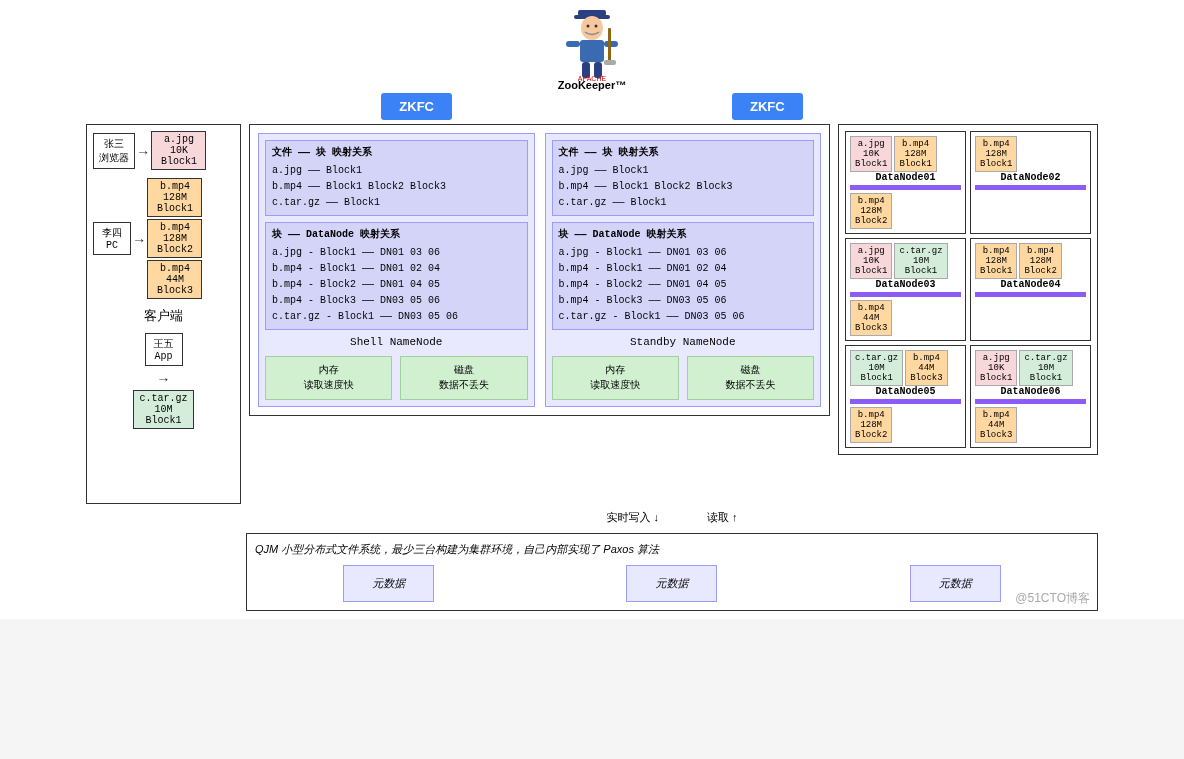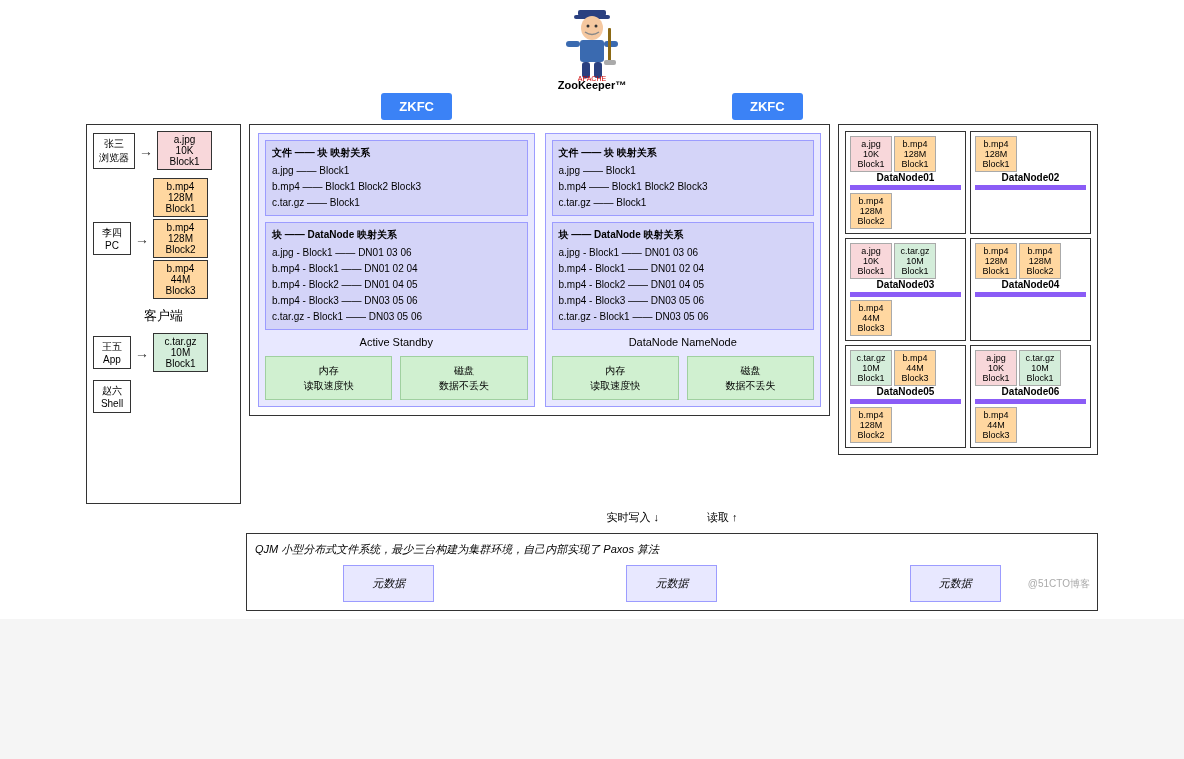--- a/index.html
+++ b/index.html
@@ -37,20 +37,21 @@
       font-size: 13px;
       padding: 6px 18px;
       border-radius: 3px;
     }
 
     .row-main {
       display: flex;
       gap: 8px;
       margin-bottom: 6px;
       align-items: flex-start;
+      font-family: Liberation Mono, monospace;
     }
 
     
     .client-panel {
       border: 1.5px solid #333;
       padding: 6px;
       width: 155px;
       min-height: 380px;
       flex-shrink: 0;
     }
@@ -192,23 +193,23 @@
     }
     .qjm-node {
       border: 1px solid #9c9cff;
       background: #e8e8ff;
       padding: 10px 28px;
       font-size: 11px;
     }
 
     .watermark {
       position: absolute;
-      bottom: 20px;
+      bottom: 4px;
       right: 8px;
-      font-size: 10px;
+      font-size: 12px;
       color: #aaa;
     }
 
     .full-layout {
       position: relative;
       width: 1012px;
       margin: 0 auto;
     }
   </style>
 </head>
@@ -277,32 +278,29 @@
               <div class="file-block orange">b.mp4<br>128M<br>Block1</div>
               <div class="file-block orange">b.mp4<br>128M<br>Block2</div>
               <div class="file-block orange">b.mp4<br>44M<br>Block3</div>
             </div>
           </div>
         </div>
 
         <div class="client-label">客户端</div>
 
         <div class="client-section" style="margin-top:8px;">
-          <div style="display:flex;align-items:center;gap:4px;">
+          <div style="display:flex;align-items:center;gap:4px;flex-direction:column;">
             <div class="user-label">王五<br>App</div>
             <span class="arrow-right">→</span>
             <div class="client-files">
               <div class="file-block green">c.tar.gz<br>10M<br>Block1</div>
             </div>
           </div>
         </div>
 
-        <div class="client-section" style="margin-top:8px;">
-          <div class="user-label" style="display:inline-block;">赵六<br>Shell</div>
-        </div>
       </div>
 
       <div class="namenode-area">
         <div class="namenode-inner">
 
           <div class="namenode-box">
 
             <div class="mapping-box">
               <div class="mapping-title">文件 —— 块 映射关系</div>
               <div>a.jpg —— Block1</div>
@@ -311,21 +309,21 @@
             </div>
 
             <div class="mapping-box">
               <div class="mapping-title">块 —— DataNode 映射关系</div>
               <div>a.jpg - Block1 —— DN01 03 06</div>
               <div>b.mp4 - Block1 —— DN01 02 04</div>
               <div>b.mp4 - Block2 —— DN01 04 05</div>
               <div>b.mp4 - Block3 —— DN03 05 06</div>
               <div>c.tar.gz - Block1 —— DN03 05 06</div>
             </div>
-            <div class="namenode-title">Active Standby</div>
+            <div class="namenode-title">Shell NameNode</div>
             <div class="storage-row">
               <div class="storage-box">内存<br>读取速度快</div>
               <div class="storage-box">磁盘<br>数据不丢失</div>
             </div>
           </div>
 
           <div class="namenode-box">
 
             <div class="mapping-box">
               <div class="mapping-title">文件 —— 块 映射关系</div>
@@ -335,21 +333,21 @@
             </div>
 
             <div class="mapping-box">
               <div class="mapping-title">块 —— DataNode 映射关系</div>
               <div>a.jpg - Block1 —— DN01 03 06</div>
               <div>b.mp4 - Block1 —— DN01 02 04</div>
               <div>b.mp4 - Block2 —— DN01 04 05</div>
               <div>b.mp4 - Block3 —— DN03 05 06</div>
               <div>c.tar.gz - Block1 —— DN03 05 06</div>
             </div>
-            <div class="namenode-title">DataNode NameNode</div>
+            <div class="namenode-title">Standby NameNode</div>
             <div class="storage-row">
               <div class="storage-box">内存<br>读取速度快</div>
               <div class="storage-box">磁盘<br>数据不丢失</div>
             </div>
           </div>
         </div>
       </div>
 
       <div class="datanode-panel">
         <div class="datanode-grid">

